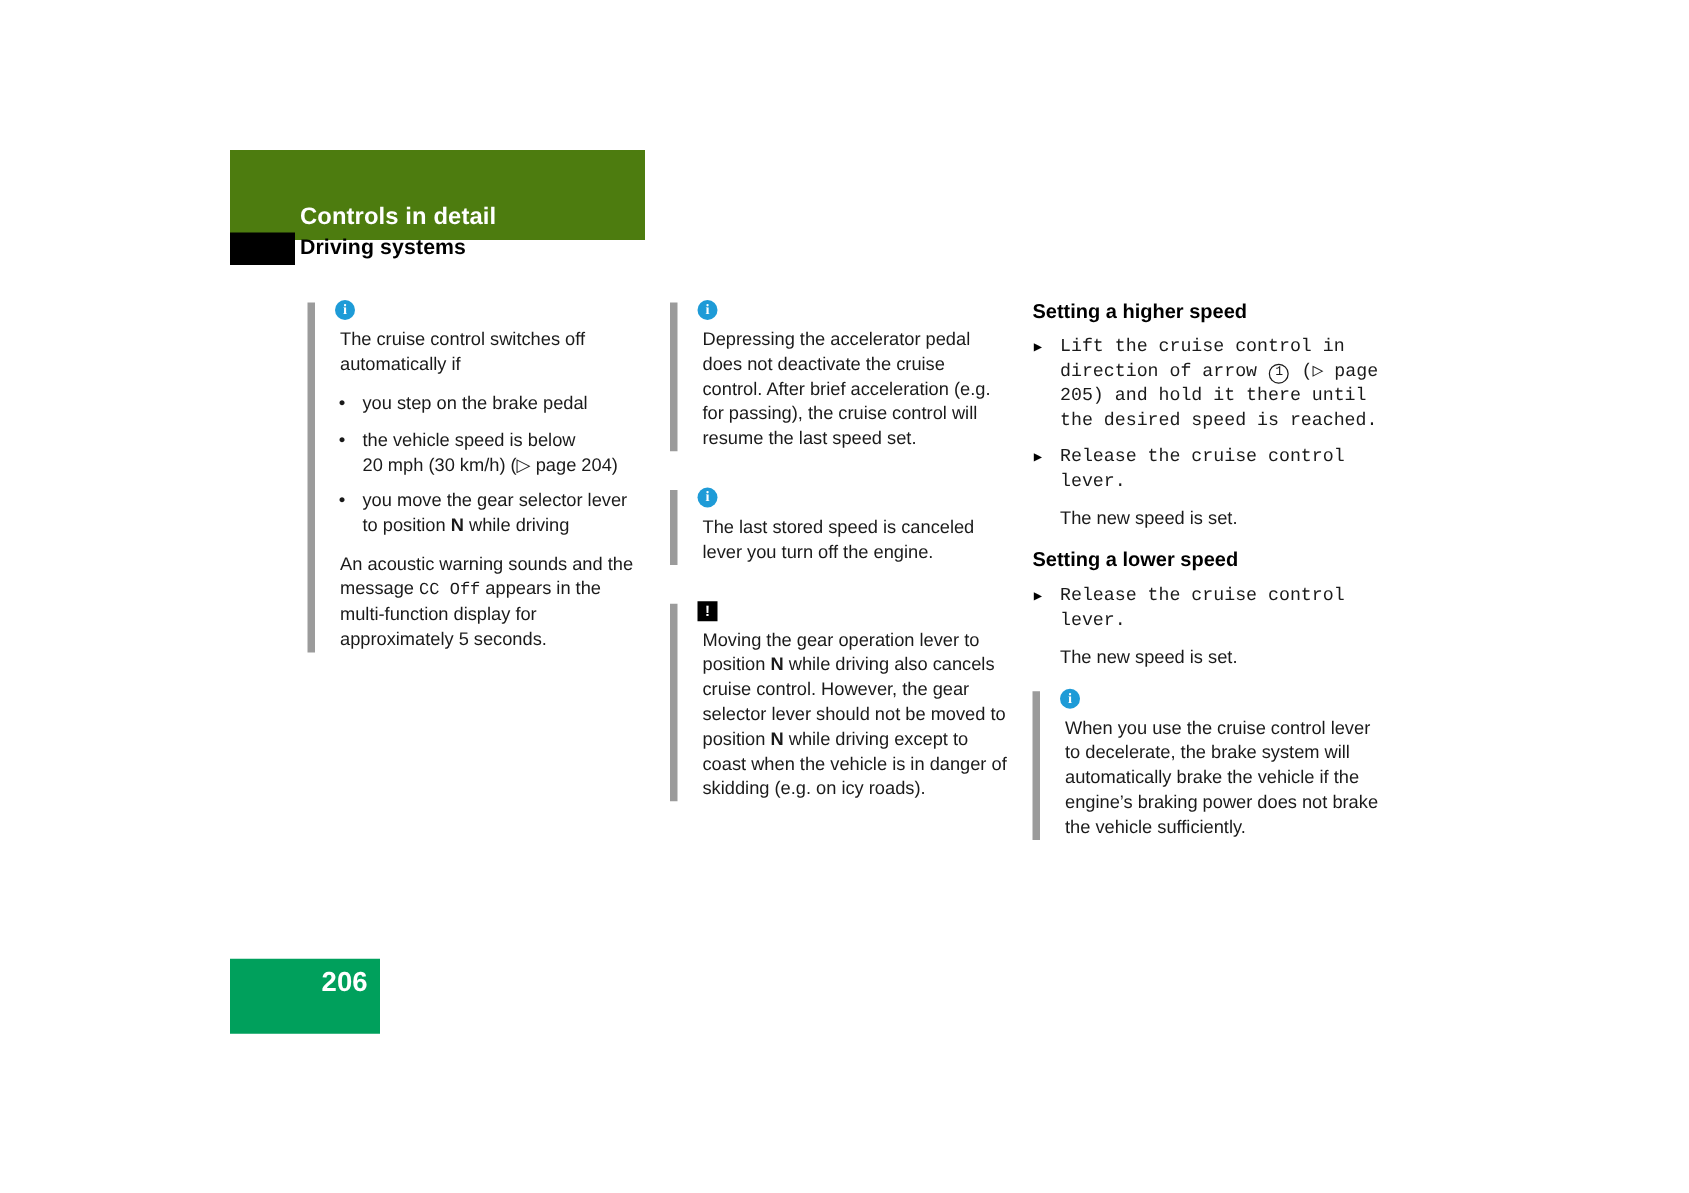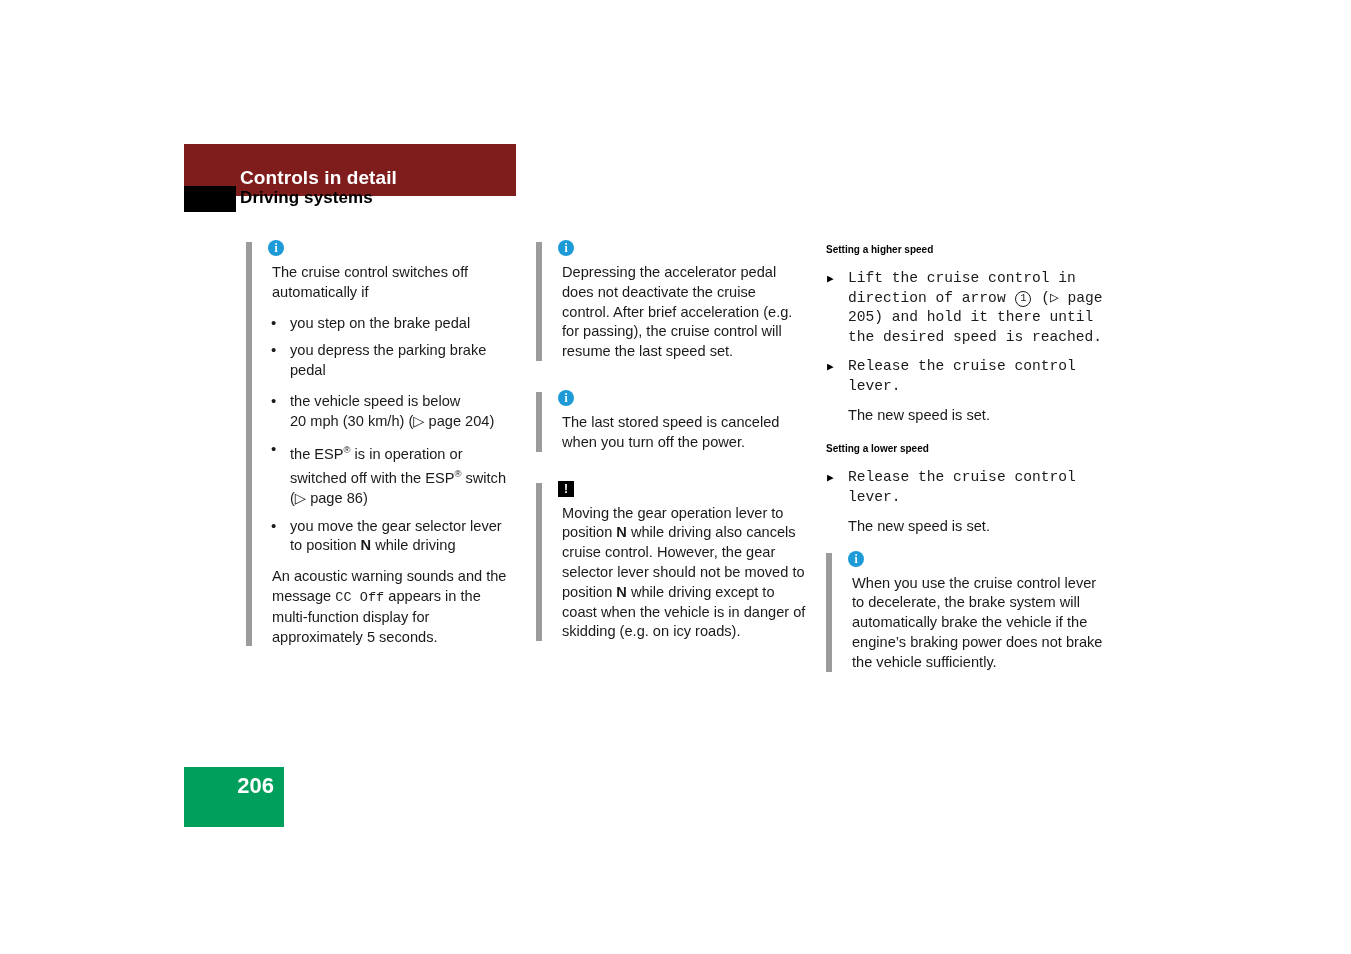--- a/index.html
+++ b/index.html
@@ -13,24 +13,24 @@
     position: relative;
     font-family: "Liberation Sans", sans-serif;
     color: #1a1a1a;
     overflow: hidden;
   }
 
   
   #header-band {
     position: absolute;
     left: 184px;
-    top: 144px;
+    top: 120px;
     width: 332px;
-    height: 52px;
-    background: #7f1d1d;
+    height: 72px;
+    background: #4d7c0f;
   }
   #header-band .chapter-title {
     position: absolute;
     left: 56px;
     bottom: 7px;
     font-size: 19px;
     font-weight: bold;
     color: #ffffff;
     letter-spacing: 0.1px;
   }
@@ -152,21 +152,21 @@
     line-height: 19px;
     color: #000000;
   }
   ul.steps li.result {
     position: relative;
     padding-left: 22px;
     margin-bottom: 14px;
   }
 
   h3.subhead {
-    font-size: 10px;
+    font-size: 16px;
     font-weight: bold;
     margin: 0 0 9px 0;
     color: #000000;
   }
 
   .mono {
     font-family: "Liberation Mono", monospace;
     font-size: 13.6px;
   }
   .bold { font-weight: bold; }
@@ -183,21 +183,21 @@
     text-align: center;
     vertical-align: 1px;
     margin: 0 1px;
   }
 
   
   #footer-page {
     position: absolute;
     left: 184px;
     top: 767px;
-    width: 100px;
+    width: 120px;
     height: 60px;
     background: #00A05C;
   }
   #footer-page .page-number {
     position: absolute;
     right: 10px;
     top: 6px;
     font-size: 22px;
     font-weight: bold;
     color: #ffffff;
@@ -214,55 +214,50 @@
 
 <div class="column" id="column-1">
 
   <div class="note-box">
     <span class="note-icon-info">i</span>
 
     <p class="para">The cruise control switches off automatically if</p>
 
     <ul class="bullets">
       <li>you step on the brake pedal</li>
-      <li>you depress the parking brake pedal</li>
     </ul>
 
 
     <ul class="bullets">
       <li>
         <span>the vehicle speed is below</span><br>
         <span>20 mph (30 km/h) (▷ page 204)</span>
       </li>
       <li>
-        <span>the ESP</span><span class="sup">®</span><span> is in operation or switched off with the ESP</span><span class="sup">®</span><span> switch</span><br>
-        <span>(▷ page 86)</span>
-      </li>
-      <li>
         <span>you move the gear selector lever to position </span><span class="bold">N</span><span> while driving</span>
       </li>
     </ul>
 
     <p class="para tight">
       <span>An acoustic warning sounds and the message </span><span class="mono">CC Off</span><span> appears in the multi-function display for approximately 5 seconds.</span>
     </p>
   </div>
 
 </div>
 
 <div class="column" id="column-2">
 
   <div class="note-box">
     <span class="note-icon-info">i</span>
     <p class="para tight">Depressing the accelerator pedal does not deactivate the cruise control. After brief acceleration (e.g. for passing), the cruise control will resume the last speed set.</p>
   </div>
 
   <div class="note-box" style="margin-top:28px;">
     <span class="note-icon-info">i</span>
-    <p class="para tight">The last stored speed is canceled when you turn off the power.</p>
+    <p class="para tight">The last stored speed is canceled lever you turn off the engine.</p>
   </div>
 
   <div class="note-box" style="margin-top:28px;">
     <span class="note-icon-warn">!</span>
     <p class="para tight">
       <span>Moving the gear operation lever to position </span><span class="bold">N</span><span> while driving also cancels cruise control. However, the gear selector lever should not be moved to position </span><span class="bold">N</span><span> while driving except to coast when the vehicle is in danger of skidding (e.g. on icy roads).</span>
     </p>
   </div>
 
 </div>

